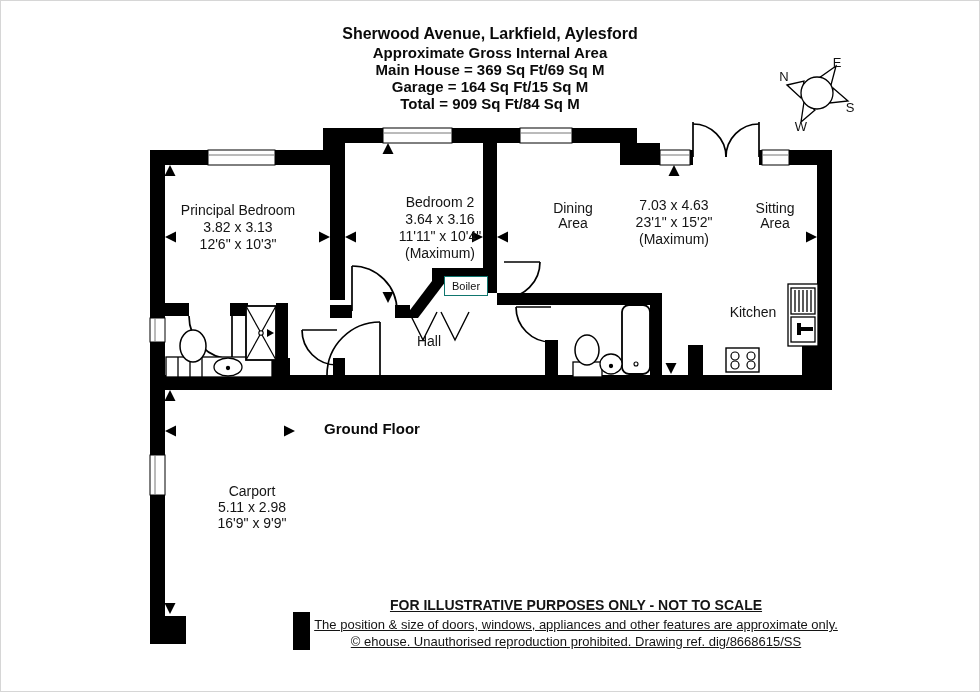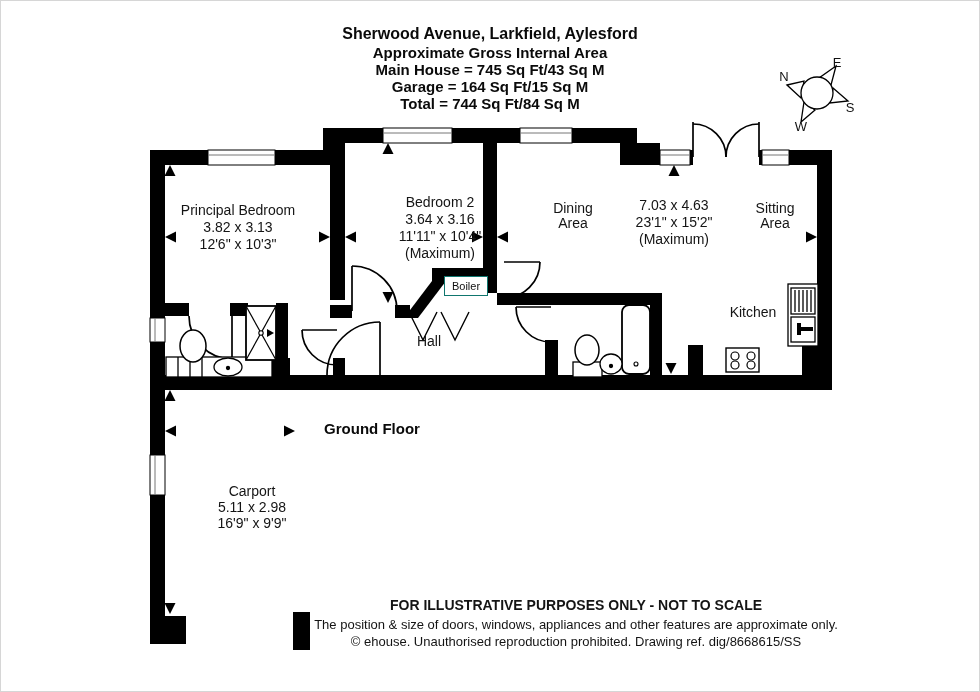--- a/index.html
+++ b/index.html
@@ -12,21 +12,21 @@
   .lbl{position:absolute;transform:translateX(-50%);text-align:center;white-space:nowrap;
        font-size:14px;line-height:17px;color:#141414;margin-left:16px;}
   .lbl .ln{display:block;}
   .title-line{position:absolute;transform:translateX(-50%);white-space:nowrap;font-weight:bold;color:#0a0a0a;}
   .t1{font-size:16px;}
   .t2{font-size:15px;}
   .boiler-box{position:absolute;left:444px;top:276px;width:42px;height:18px;border:1px solid #0f766e;
       background:#fff;font-size:11px;line-height:18px;text-align:center;color:#111;}
   .ground-floor{position:absolute;left:372px;top:420px;transform:translateX(-50%);
       font-weight:bold;font-size:15px;color:#0a0a0a;white-space:nowrap;}
-  .footer-line{position:absolute;transform:translateX(-50%);white-space:nowrap;color:#141414;}
+  .footer-line{position:absolute;transform:translateX(-50%);white-space:nowrap;color:#141414;text-decoration:underline;}
   .f1{font-size:14px;font-weight:bold;}
   .f2{font-size:13px;}
   .compass-letter{position:absolute;transform:translateX(-50%);font-size:13px;color:#111;}
 </style>
 </head>
 <body>
 
 <div class="canvas">
 
   <svg class="plan" width="980" height="692" viewBox="0 0 980 692">
@@ -206,23 +206,23 @@
       <polygon points="836,66 819,78 831,85"></polygon>
       <polygon points="787,85 804,81 801,98"></polygon>
       <polygon points="848,101 833,88 830,103"></polygon>
       <polygon points="801,122 815,110 804,102"></polygon>
       <circle cx="817" cy="93" r="16"></circle>
     </g>
   </svg>
 
   <div class="title-line t1" style="left:490px;top:25px;">Sherwood Avenue, Larkfield, Aylesford</div>
   <div class="title-line t2" style="left:490px;top:44px;">Approximate Gross Internal Area</div>
-  <div class="title-line t2" style="left:490px;top:61px;">Main House = 745 Sq Ft/43 Sq M</div>
+  <div class="title-line t2" style="left:490px;top:61px;">Main House = 369 Sq Ft/69 Sq M</div>
   <div class="title-line t2" style="left:490px;top:78px;">Garage = 164 Sq Ft/15 Sq M</div>
-  <div class="title-line t2" style="left:490px;top:95px;">Total = 744 Sq Ft/84 Sq M</div>
+  <div class="title-line t2" style="left:490px;top:95px;">Total = 909 Sq Ft/84 Sq M</div>
 
   <div class="compass-letter" style="left:784px;top:69px;">N</div>
   <div class="compass-letter" style="left:837px;top:55px;">E</div>
   <div class="compass-letter" style="left:850px;top:100px;">S</div>
   <div class="compass-letter" style="left:801px;top:119px;">W</div>
 
   <div class="lbl" style="left:222px;top:202px;">
     <span class="ln">Principal Bedroom</span>
     <span class="ln">3.82 x 3.13</span>
     <span class="ln">12'6" x 10'3"</span>

